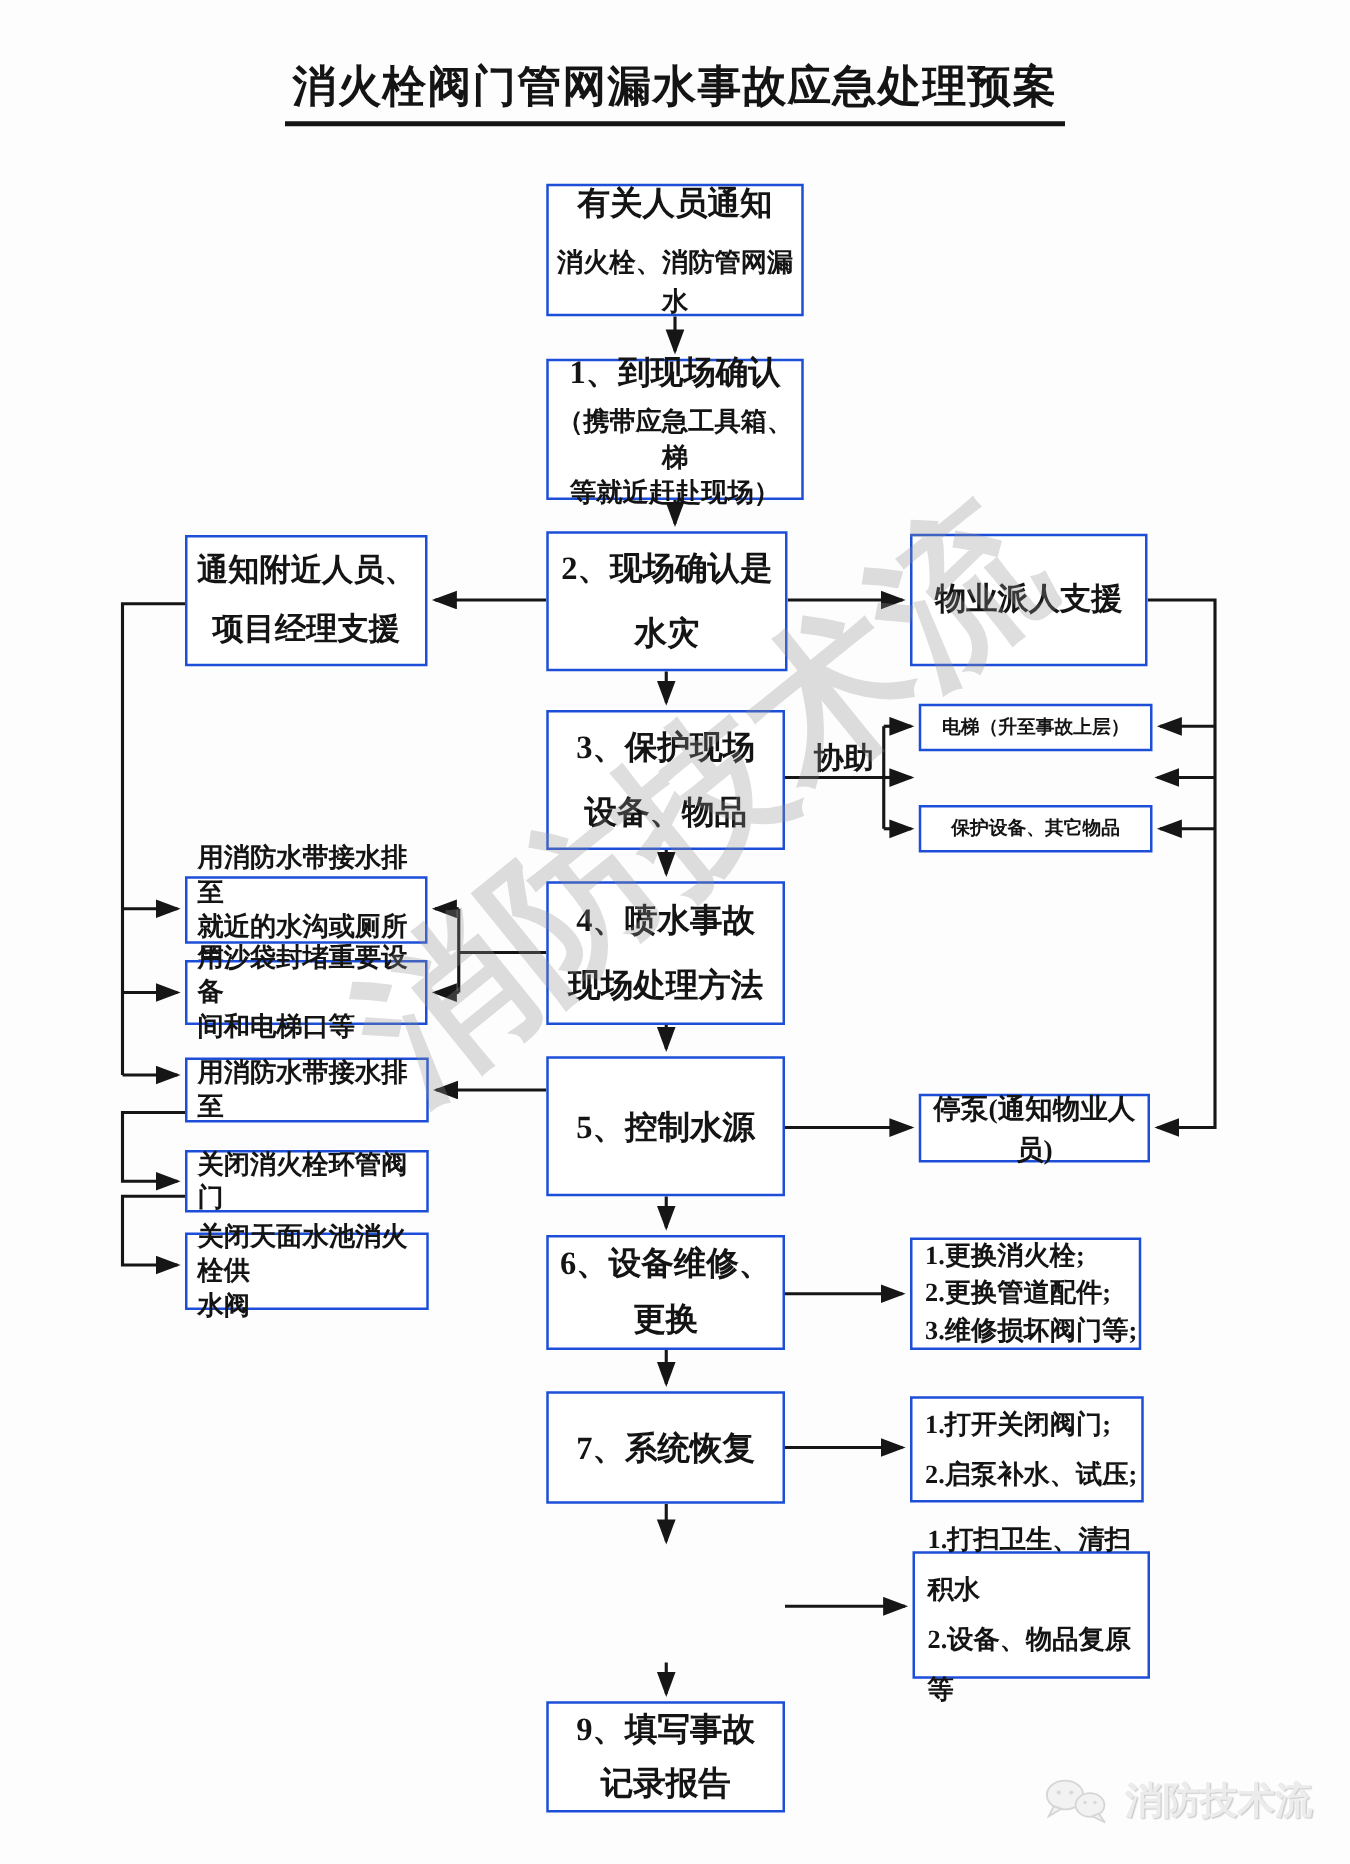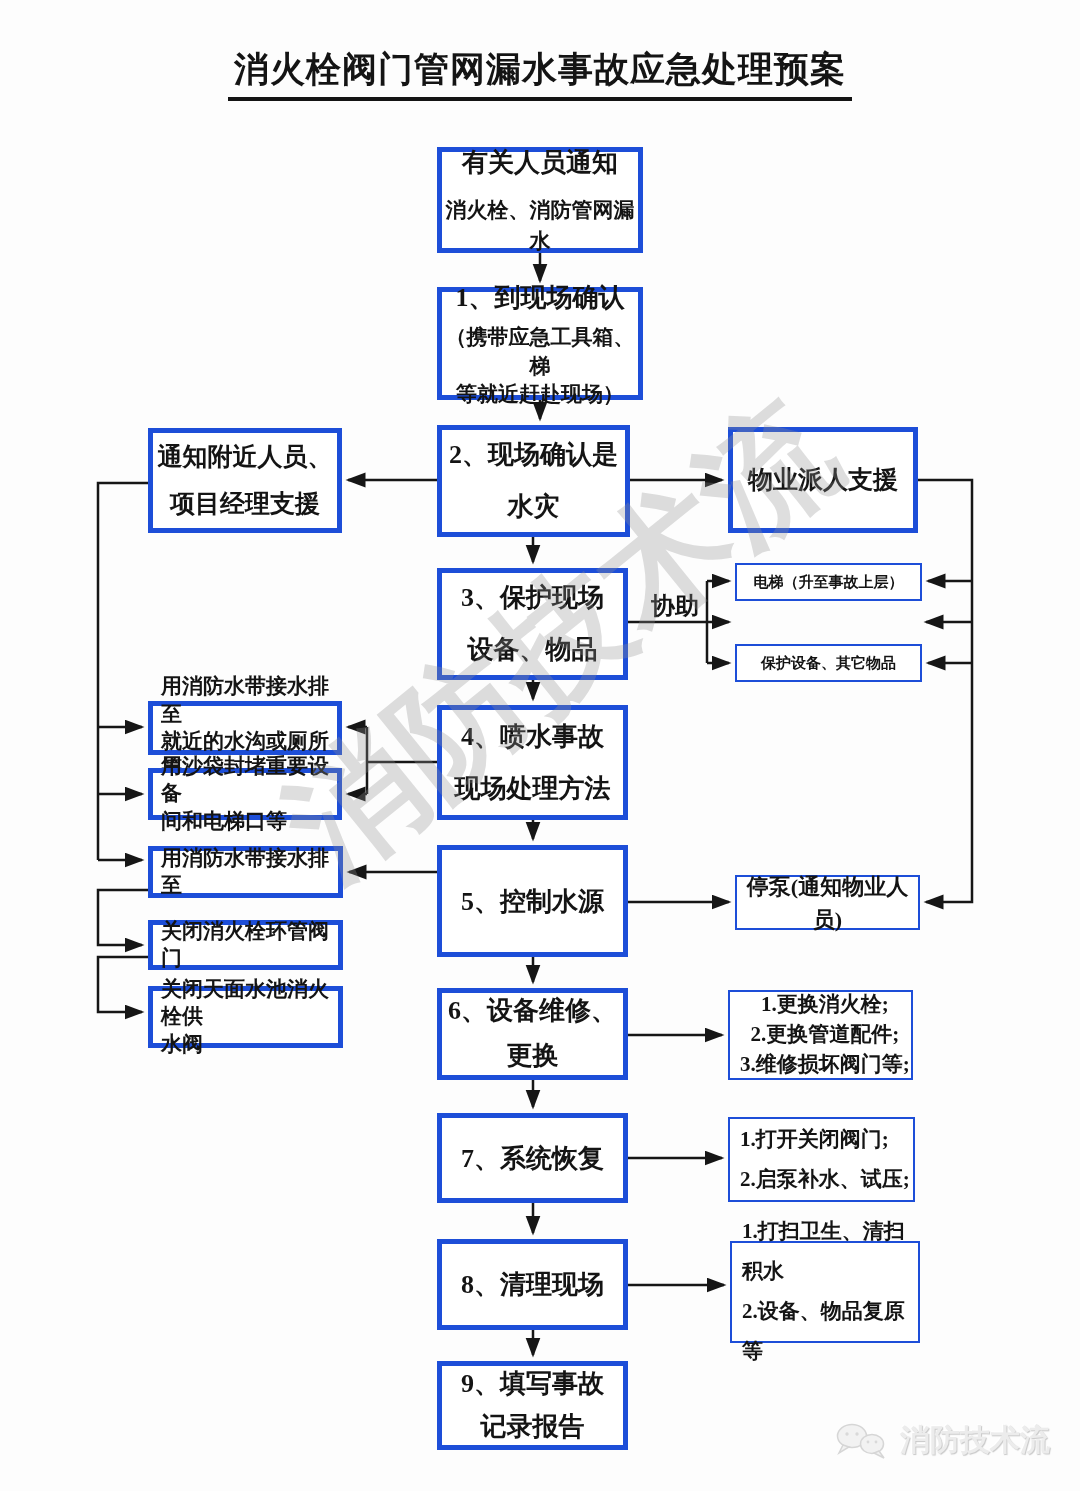--- a/index.html
+++ b/index.html
@@ -8,29 +8,29 @@
     font-family:"Liberation Serif","DejaVu Serif",serif; color:#141414;
     overflow:hidden; margin:0 auto;
   }
   .title {
     position:absolute; top:46px; left:0; width:100%; text-align:center;
     font-size:35px; font-weight:700; letter-spacing:1px; z-index:2;
   }
   .title span { display:inline-block; border-bottom:4px solid #141414; padding:0 6px 4px 6px;font-family:Liberation Serif, serif; }
   svg.wires { position:absolute; left:0; top:0; z-index:1; }
   .node {
-    position:absolute; box-sizing:border-box; border:5px solid #1d4ed8; background:#ffffff;
+    position:absolute; box-sizing:border-box; border:2px solid #1d4ed8; background:#ffffff;
     display:flex; flex-direction:column; align-items:center; justify-content:center;
     font-weight:700; text-align:center; white-space:pre-line; z-index:2; line-height:1.5;
   }
   .big  { font-size:26px; line-height:2.0; }
   .one  { font-size:26px; }
   .leftsmall { font-size:21px; line-height:1.3; align-items:flex-start; text-align:left; padding:2px 4px 2px 8px; }
   .rsmall { font-size:15px; border-width:2.5px; }
-  .list3 { font-size:21px; line-height:1.42; align-items:flex-start; text-align:center; padding-left:10px; border-width:2.5px; }
+  .list3 { font-size:21px; line-height:1.42; align-items:flex-start; text-align:left; padding-left:10px; border-width:2.5px; }
   .list2 { font-size:21px; line-height:1.9;  align-items:flex-start; text-align:left; padding-left:10px; border-width:2.5px; }
 
   #n-notify   { left:437px; top:147px; width:206px; height:106px; }
   #n-notify .l1 { font-size:26px; margin-bottom:13px; }
   #n-notify .l2 { font-size:21px; }
   #n-step1    { left:437px; top:287px; width:206px; height:113px; }
   #n-step1 .l1 { font-size:26px; margin-bottom:6px; }
   #n-step1 .l2 { font-size:21px; line-height:1.35; }
   #n-step2    { left:437px; top:425px; width:193px; height:112px; }
   #n-nearby   { left:148px; top:428px; width:194px; height:105px; font-size:25px; line-height:1.85; }
@@ -172,21 +172,20 @@
   <div class="node big" id="n-step6">6、设备维修、
 更换</div>
   <div class="node list3" id="n-repair">1.更换消火栓;
 2.更换管道配件;
 3.维修损坏阀门等;</div>
 
   <div class="node one" id="n-step7">7、系统恢复</div>
   <div class="node list2" id="n-restore">1.打开关闭阀门;
 2.启泵补水、试压;</div>
 
-  <div class="node one" id="n-step8">8、清理现场</div>
   <div class="node list2" id="n-clean">1.打扫卫生、清扫积水
 2.设备、物品复原等</div>
 
   <div class="node" id="n-step9">9、填写事故
 记录报告</div>
 
   <div class="watermark">消防技术流</div>
 
   <div class="brand">
     <span style="display:inline-flex;">

